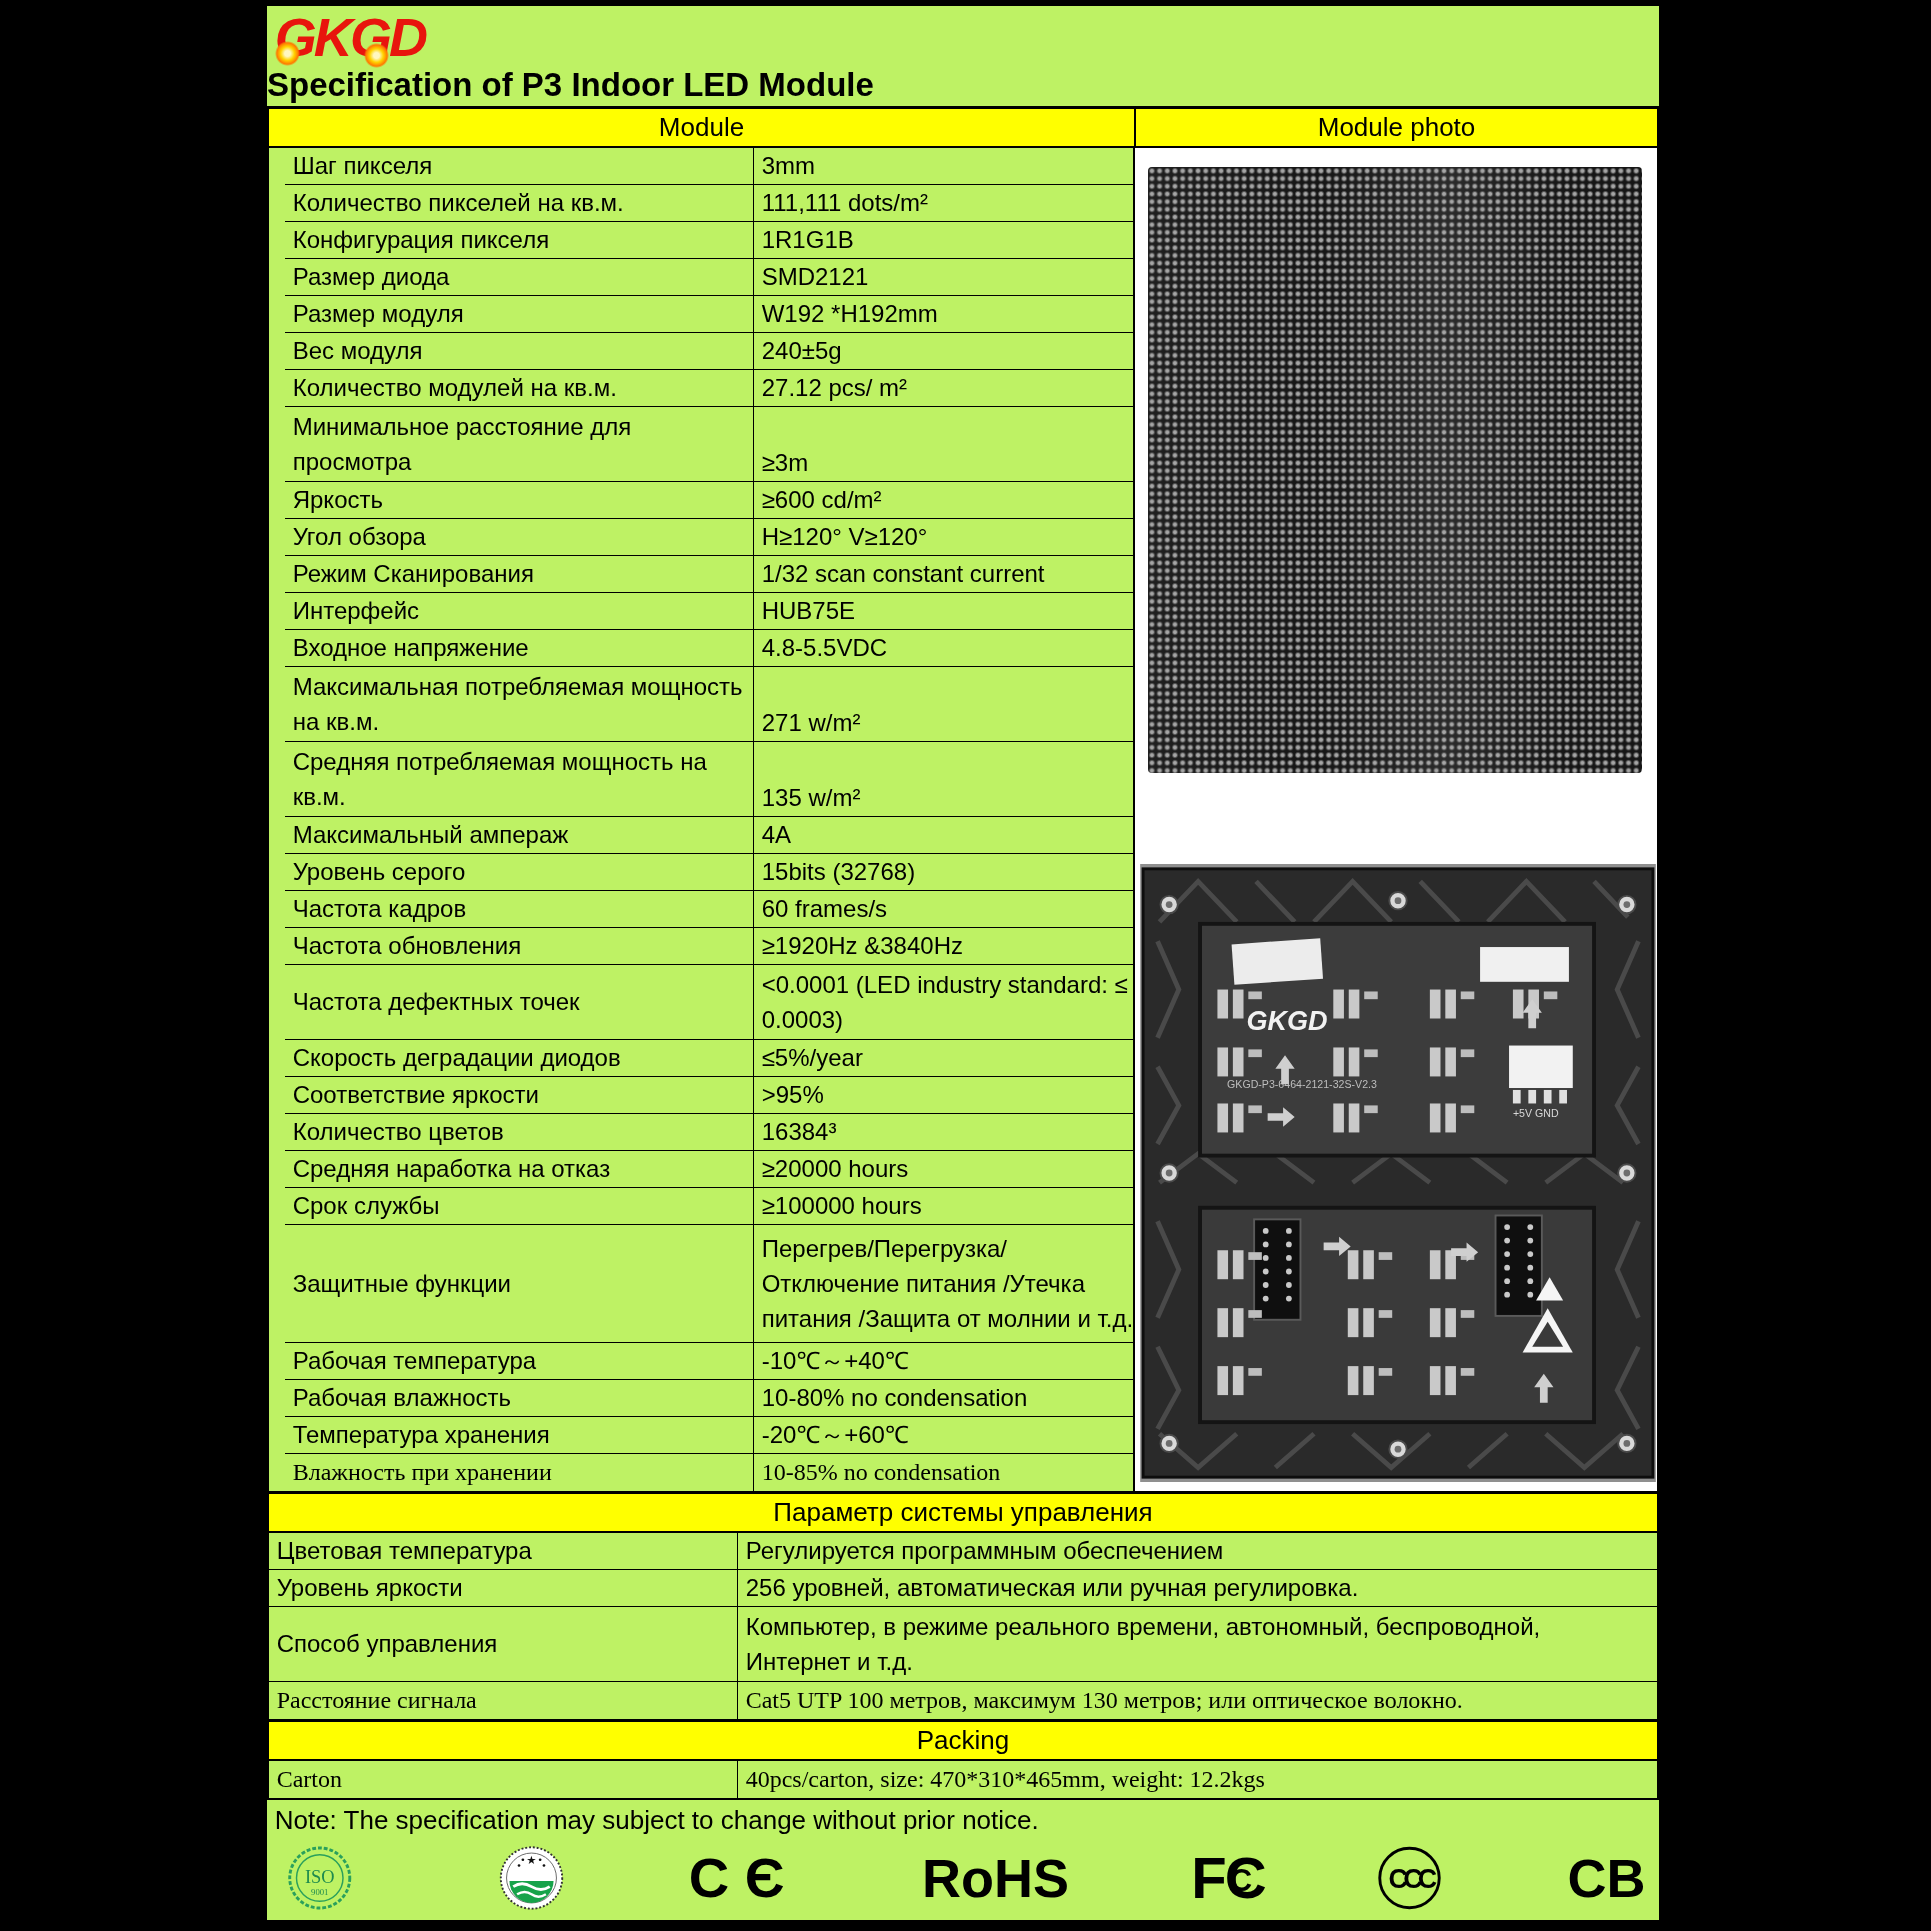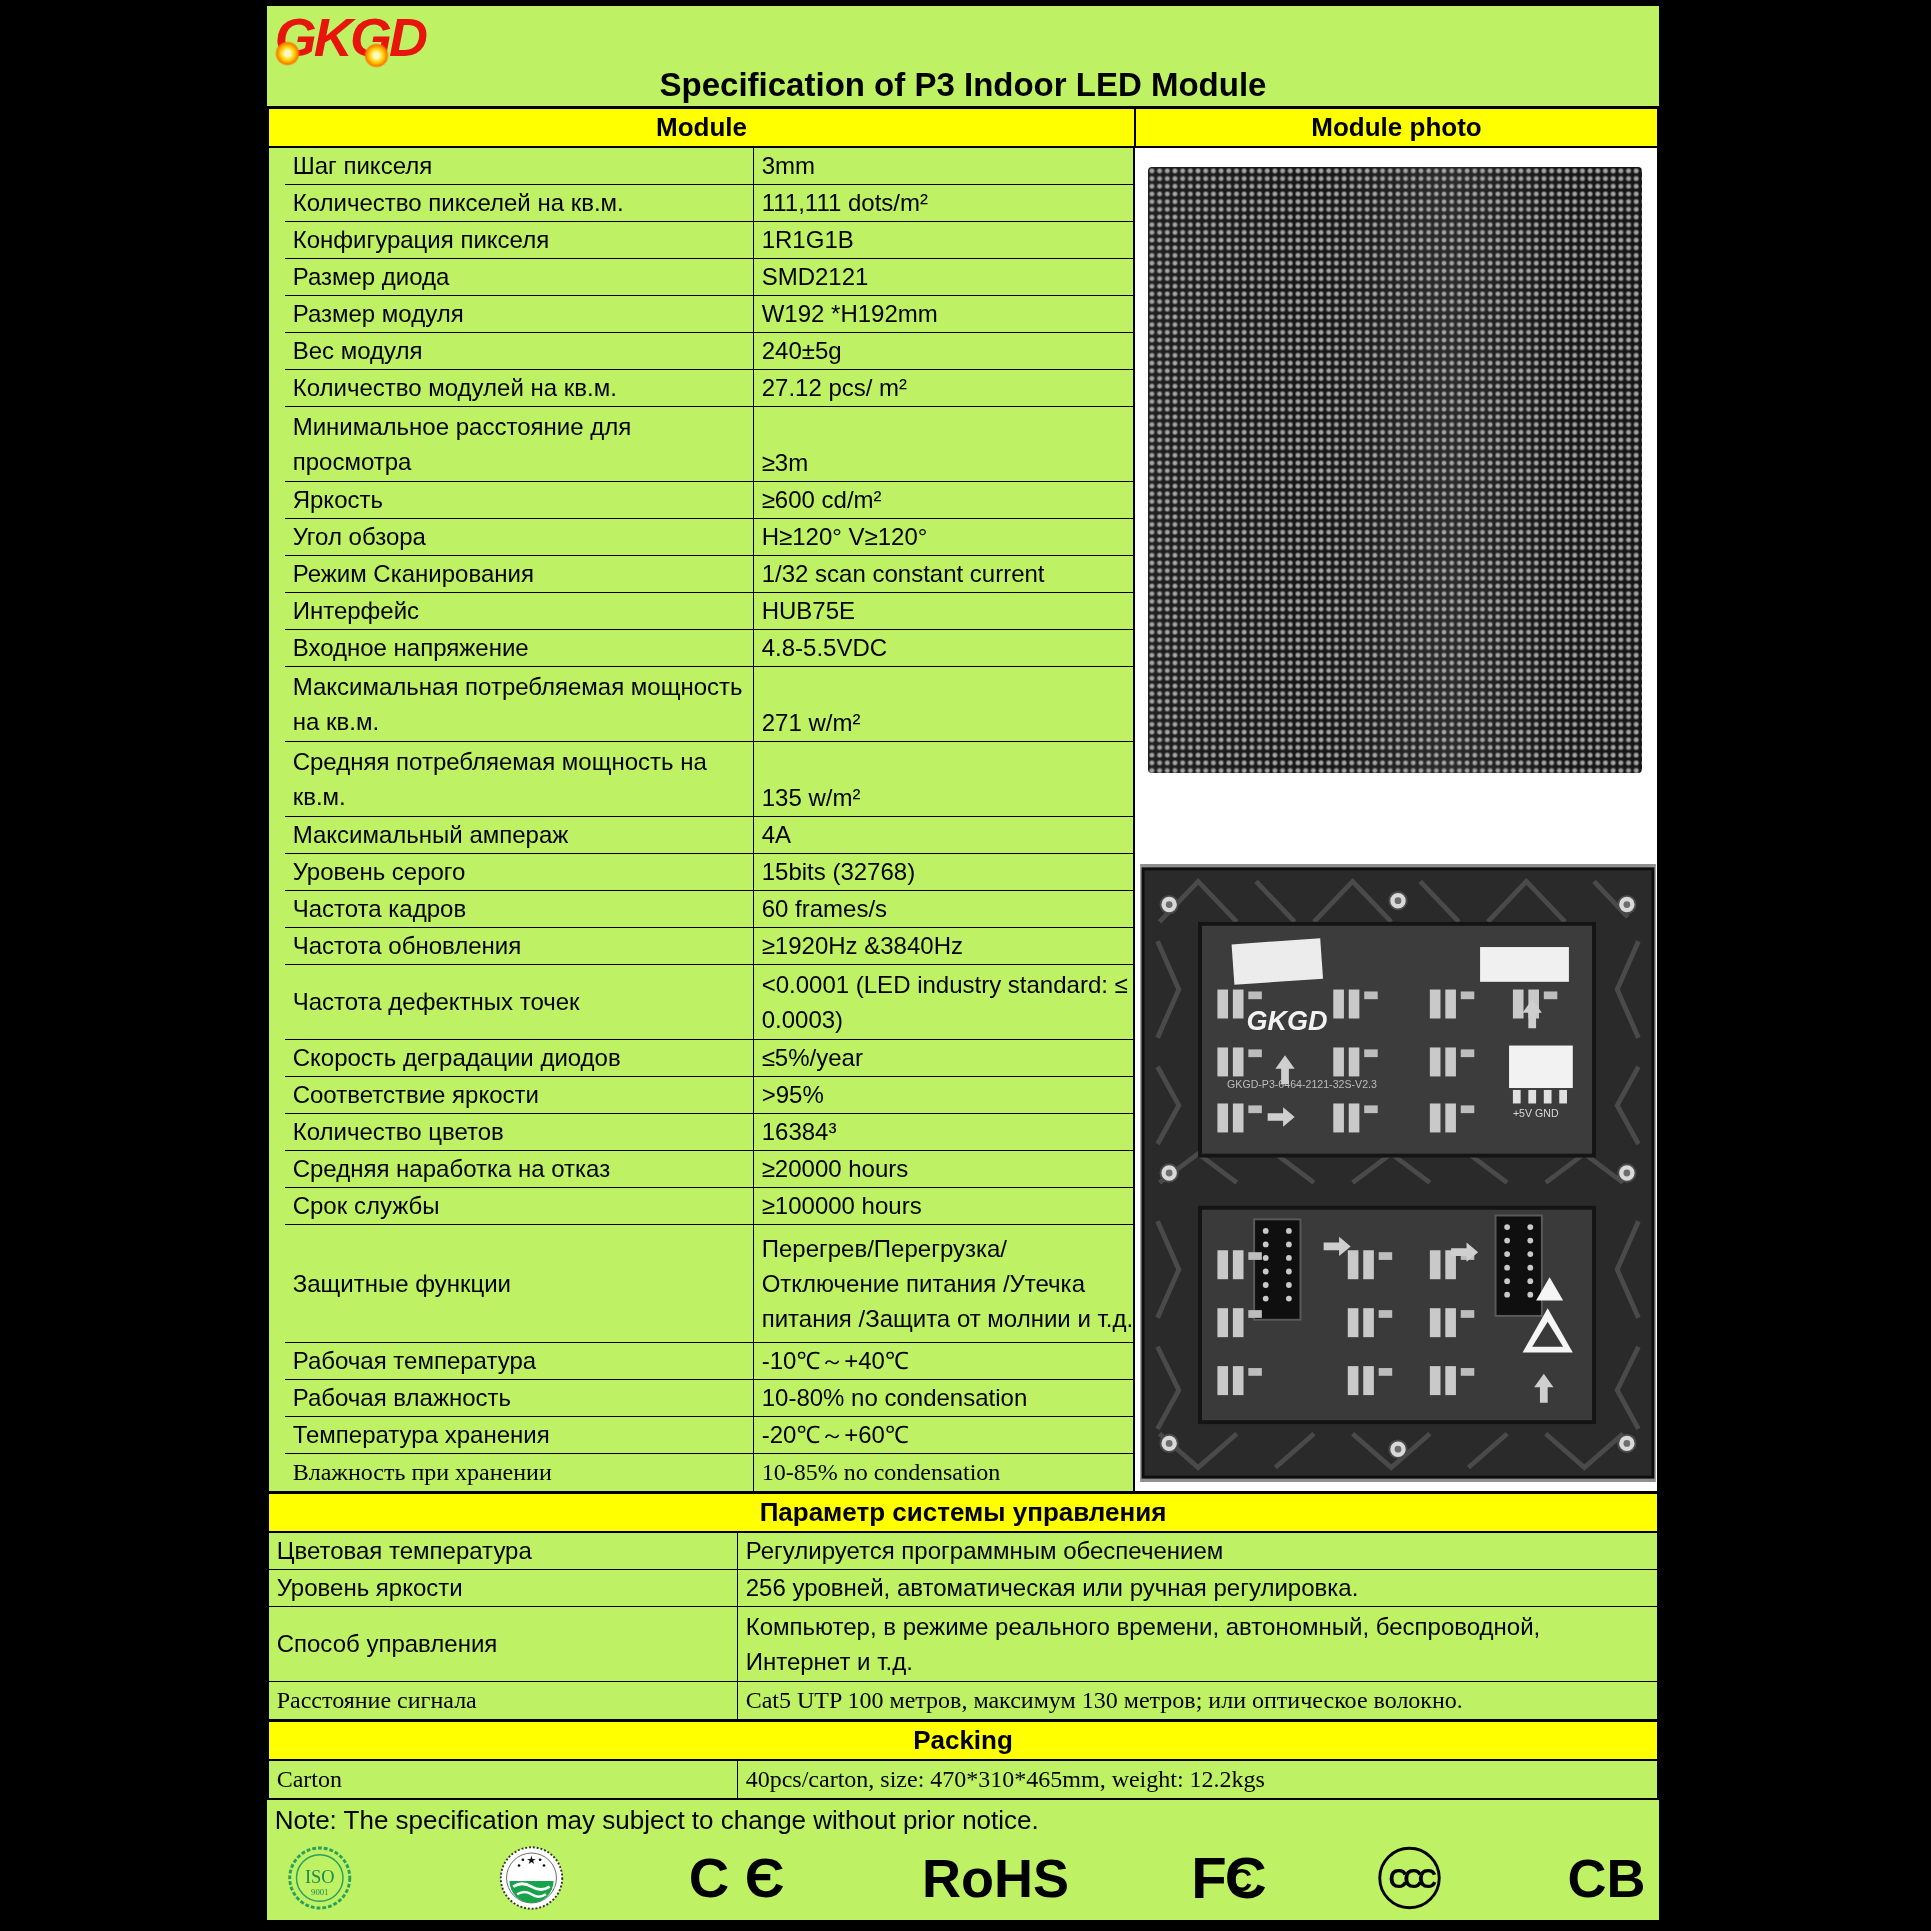--- a/index.html
+++ b/index.html
@@ -7,27 +7,27 @@
        font-family:"Liberation Sans", sans-serif;color:#000;}
   .sheet{position:absolute;left:267px;top:5.8px;width:1392px;height:1914px;background:#bef264;}
 
   
   .hdr{position:relative;height:100px;}
   .logo{position:absolute;left:7.7px;top:0px;font-size:54px;font-weight:bold;font-style:italic;
         letter-spacing:-2.9px;color:#e8150d;line-height:62px;}
   .starburst{position:absolute;width:25px;height:25px;border-radius:50%;
         background:radial-gradient(circle,#fff7c0 0 2.9px,#ffd400 6.8px,#ff7a00 10.6px,rgba(255,122,0,0) 12.6px);}
   .sb1{left:0px;top:35px;} .sb2{left:89px;top:37px;}
-  .title{position:absolute;left:0;right:0;bottom:1.9px;text-align:center;
+  .title{position:absolute;left:0;right:0;bottom:1.9px;
          font-size:33px;font-weight:bold;}
 
   
   .spec{border-left:2.9px solid #000;border-right:2.9px solid #000;border-bottom:2.9px solid #000;}
   .band{background:#ffff00;border-top:3.9px solid #000;border-bottom:2.9px solid #000;
-        display:flex;align-items:center;font-size:26px;height:37px;box-sizing:content-box;font-weight:bold;}
+        display:flex;align-items:center;font-size:26px;height:37px;box-sizing:content-box;}
   .band .bcell{display:flex;align-items:center;justify-content:center;height:100%;}
   .band .bleft{width:867px;border-right:2.9px solid #000;box-sizing:border-box;}
   .band .bright{flex:1;}
   .band.single .bcell{width:100%;}
 
   .module-section{position:relative;margin-left:16px;}
   .module-rows{width:867px;}
   .photo-cell{position:absolute;top:0;bottom:0;right:0;width:522px;border-left:2.9px solid #000;background:#fff;}
 
   .spec-row{display:flex;border-bottom:1.9px solid #000;box-sizing:border-box;}

